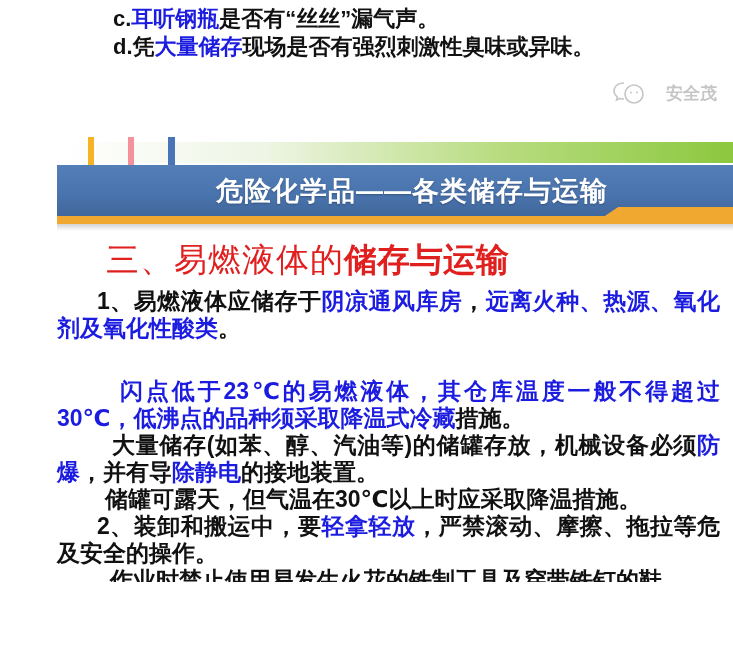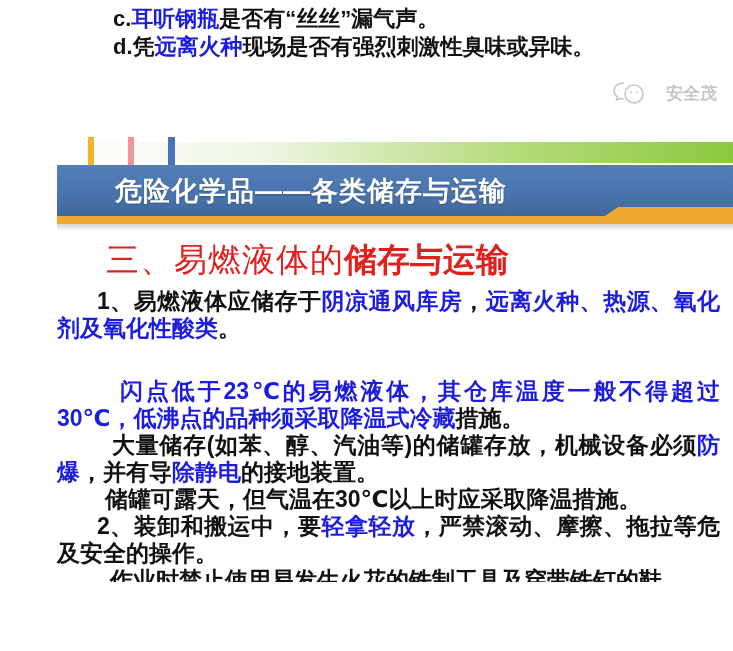--- a/index.html
+++ b/index.html
@@ -19,21 +19,21 @@
   .watermark svg{display:block;}
   
   .strip{position:absolute;left:65px;right:0;top:142px;height:21px;
     background:linear-gradient(to right,#ffffff 0%,#eef5e4 30%,#b8dc80 65%,var(--strip-green,#8cc83f) 100%);}
   .tick{position:absolute;top:137px;height:28px;}
   .tick.yellow{left:88px;width:6px;background:var(--tick-yellow,#f5b325);}
   .tick.pink{left:128px;width:6px;background:var(--tick-pink,#f4919b);}
   .tick.blue{left:168px;width:7px;background:var(--tick-blue,#4a74b8);}
   .blue-bar{position:absolute;left:57px;right:0;top:165px;height:51px;
     background:linear-gradient(180deg,#547eb6 0%,var(--bar-blue,#4a74ae) 55%,#41689c 100%);
-    display:flex;align-items:center;padding-left:58px;box-sizing:border-box;}
+    display:flex;align-items:center;padding-left:34px;box-sizing:border-box;justify-content:center;}
   .blue-bar .title{color:#fff;font-size:27px;font-weight:bold;letter-spacing:1px;
     text-shadow:0 1px 2px rgba(0,0,0,.25);}
   .orange-line{position:absolute;left:57px;right:0;top:216px;height:8px;background:var(--orange,#f0a830);}
   .orange-wedge{position:absolute;right:0;top:207px;width:140px;height:17px;background:var(--orange,#f0a830);
     clip-path:polygon(0 100%,18% 0,100% 0,100% 100%);}
   .banner-shadow{position:absolute;left:57px;right:0;top:224px;height:7px;
     background:linear-gradient(180deg,rgba(80,80,80,.25),rgba(80,80,80,0));}
   
   .heading{position:absolute;left:90px;top:238px;font-size:33px;color:var(--heading-red,#e01f1f);
     white-space:nowrap;}
@@ -45,21 +45,21 @@
   .para{text-align:justify;}
   .para.gap{}
 </style>
 </head>
 <body>
 
 <div class="page">
 
   <div class="top-notes" id="top-notes">
       <div class="note-line"><span class="seg black">c.</span><span class="seg blue">耳听钢瓶</span><span class="seg black">是否有“丝丝”漏气声。</span></div>
-      <div class="note-line"><span class="seg black">d.凭</span><span class="seg blue">远离火种</span><span class="seg black">现场是否有强烈刺激性臭味或异味。</span></div>
+      <div class="note-line"><span class="seg black">d.凭</span><span class="seg blue">大量储存</span><span class="seg black">现场是否有强烈刺激性臭味或异味。</span></div>
     </div>
 
   <div class="watermark top">
     <span>
       <svg width="36" height="26" viewBox="0 0 36 26" fill="none" stroke="#c6c6c6" stroke-width="1.6">
         <path d="M12 3 C5 3 2 7 2 11 c0 2.4 1.4 4.4 3.4 5.8 L4.6 20 l3.2-1.6 c1.2 .4 2.6 .6 4.2 .6" fill="none"></path>
         <circle cx="22" cy="14" r="9" fill="#ffffff"></circle>
         <circle cx="19" cy="12.5" r="1" fill="#c6c6c6" stroke="none"></circle>
         <circle cx="25" cy="12.5" r="1" fill="#c6c6c6" stroke="none"></circle>
       </svg>

